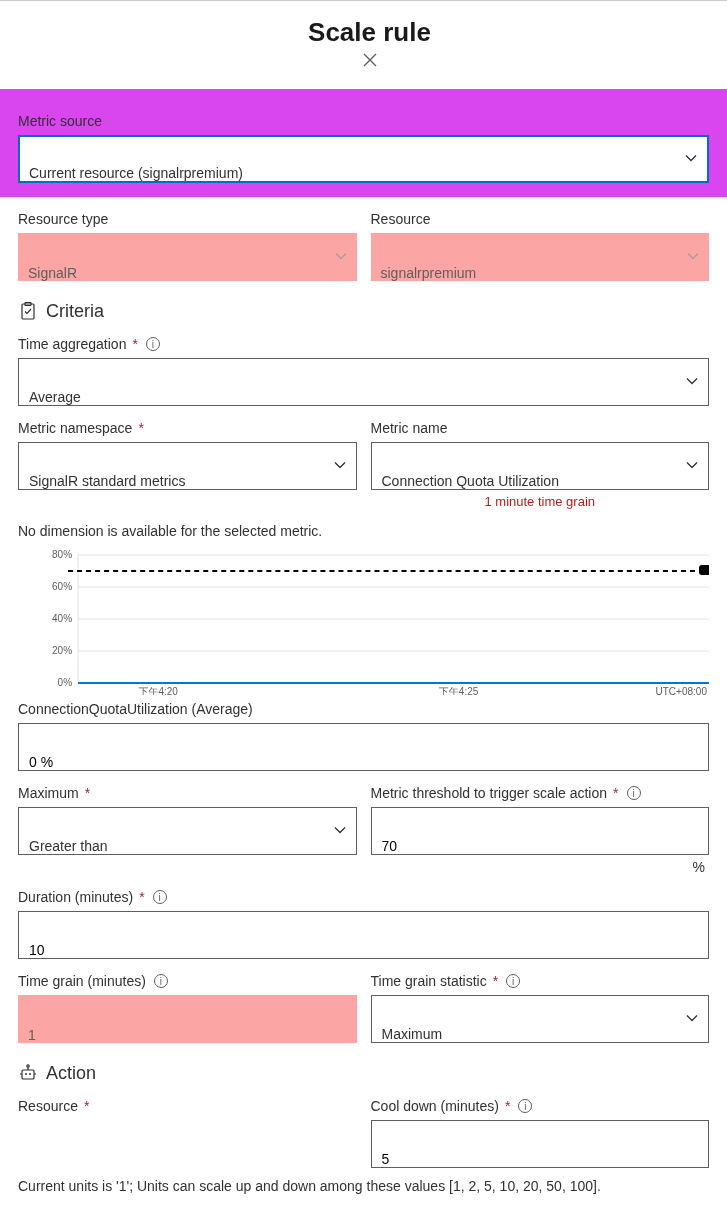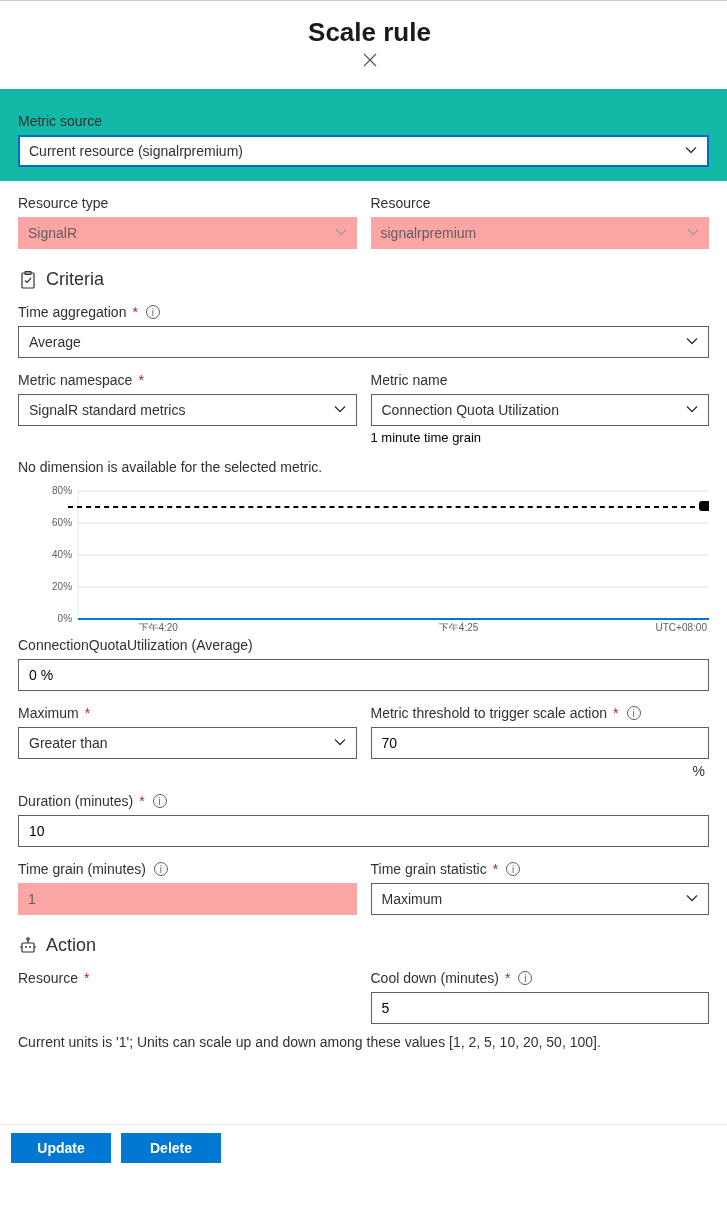--- a/index.html
+++ b/index.html
@@ -22,21 +22,21 @@
       font-size: 26px;
       font-weight: 600;
       color: #1b1a19;
     }
     .close-btn {
       background: none; border: none; cursor: pointer;
       font-size: 18px; color: #605e5c; padding: 4px 8px;
     }
     .content { padding: 0 18px 18px 18px; }
     .section-bg {
-      background: #14b8a6;
+      background: #d946ef;
       padding: 10px 0 14px 0;
       margin: 0 -18px;
     }
     .section-bg .field { padding: 0 18px; }
     .label {
       font-size: 14px;
       color: #323130;
       margin-bottom: 6px;
       display: flex;
       align-items: center;
@@ -45,24 +45,24 @@
     .required { color: #a4262c; margin-left: 2px; }
     .info-icon {
       display: inline-flex; align-items: center; justify-content: center;
       width: 14px; height: 14px; border: 1px solid #605e5c;
       border-radius: 50%; font-size: 10px; color: #605e5c; cursor: pointer;
       margin-left: 4px;
     }
     .select-wrap, .input-wrap {
       position: relative;
       display: flex;
-      align-items: center;
+      align-items: flex-end;
       border: 1px solid #605e5c;
       background: #fff;
-      height: 32px;
+      height: 48px;
       padding: 0 30px 0 10px;
       cursor: pointer;
     }
     .select-wrap.highlighted { border: 2px solid #006dcc; padding: 0 29px 0 9px; }
     .select-wrap.disabled, .input-wrap.disabled {
       background: #fca5a5; color: #605e5c; border: none; cursor: default;
     }
     .chevron {
       position: absolute; right: 10px; top: 50%; transform: translateY(-50%);
       pointer-events: none;
@@ -70,25 +70,25 @@
     .chevron svg { width: 12px; height: 12px; }
     .input-wrap { cursor: text; padding-right: 10px; }
     .input-wrap input {
       border: none; outline: none; width: 100%; font-size: 14px;
       background: transparent; font-family: inherit;
     }
     .row { display: flex; gap: 14px; }
     .col { flex: 1; min-width: 0; }
     .field { margin-top: 14px; }
     .section-title {
-      display: flex; align-items: center; gap: 8px;
+      display: flex; align-items: flex-start; gap: 8px;
       font-size: 18px; font-weight: 400; margin-top: 20px;
     }
     .section-icon { width: 20px; height: 20px; }
-    .hint-right { text-align: left; font-size: 13px; color: #000000; margin-top: 4px; }
+    .hint-right { text-align: center; font-size: 13px; color: #b91c1c; margin-top: 4px; }
     .dimension-note { font-size: 14px; margin-top: 14px; }
     .chart-area { margin-top: 6px; padding-left: 30px; }
     .chart-svg { width: 100%; height: 150px; display: block; }
     .chart-legend { font-size: 14px; margin-top: 6px; margin-bottom: 6px; }
     .unit-row { text-align: right; font-size: 14px; margin-top: 4px; padding-right: 4px;}
     .note { font-size: 14px; margin-top: 10px; }
     .footer {
       display: flex; gap: 10px; padding: 8px 0px 12px 11px;
       margin-top: 56px;
       border-top: 1px solid #edebe9;

